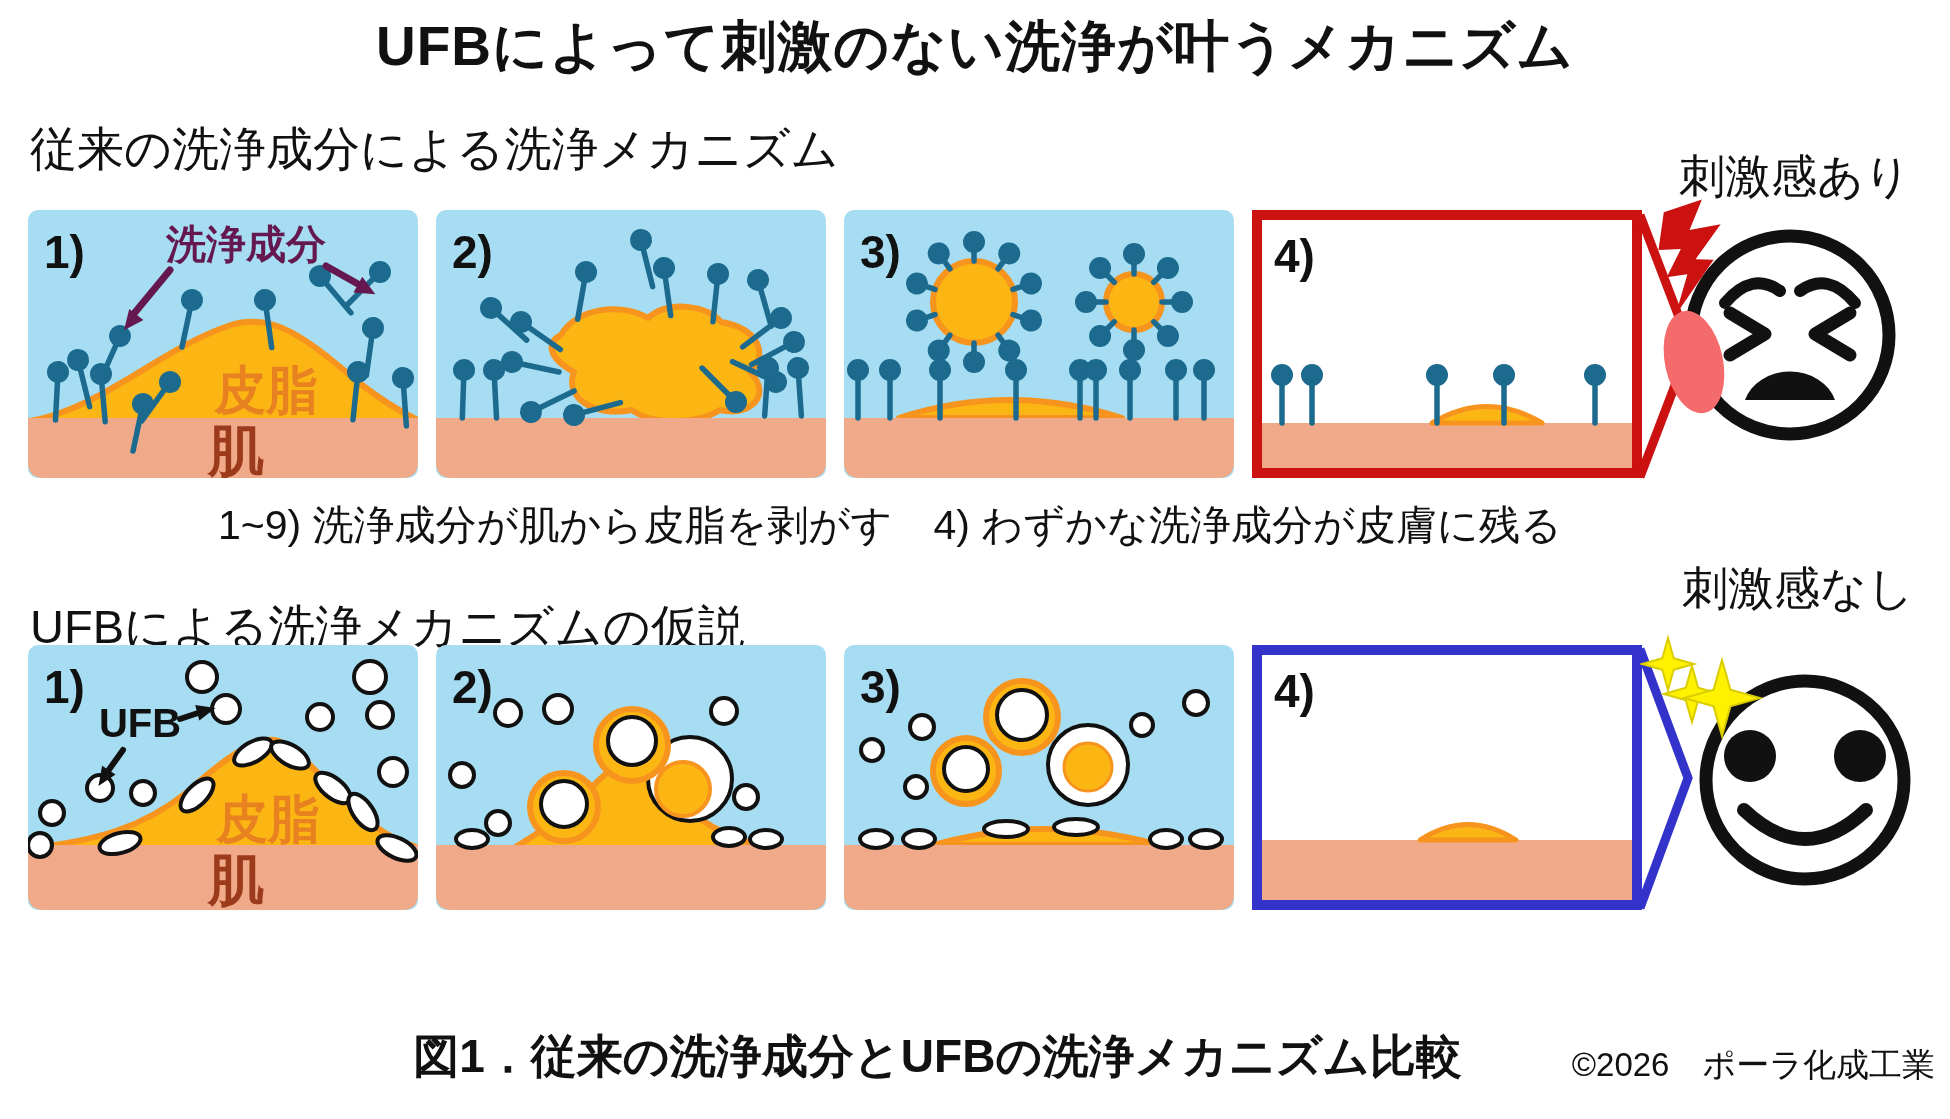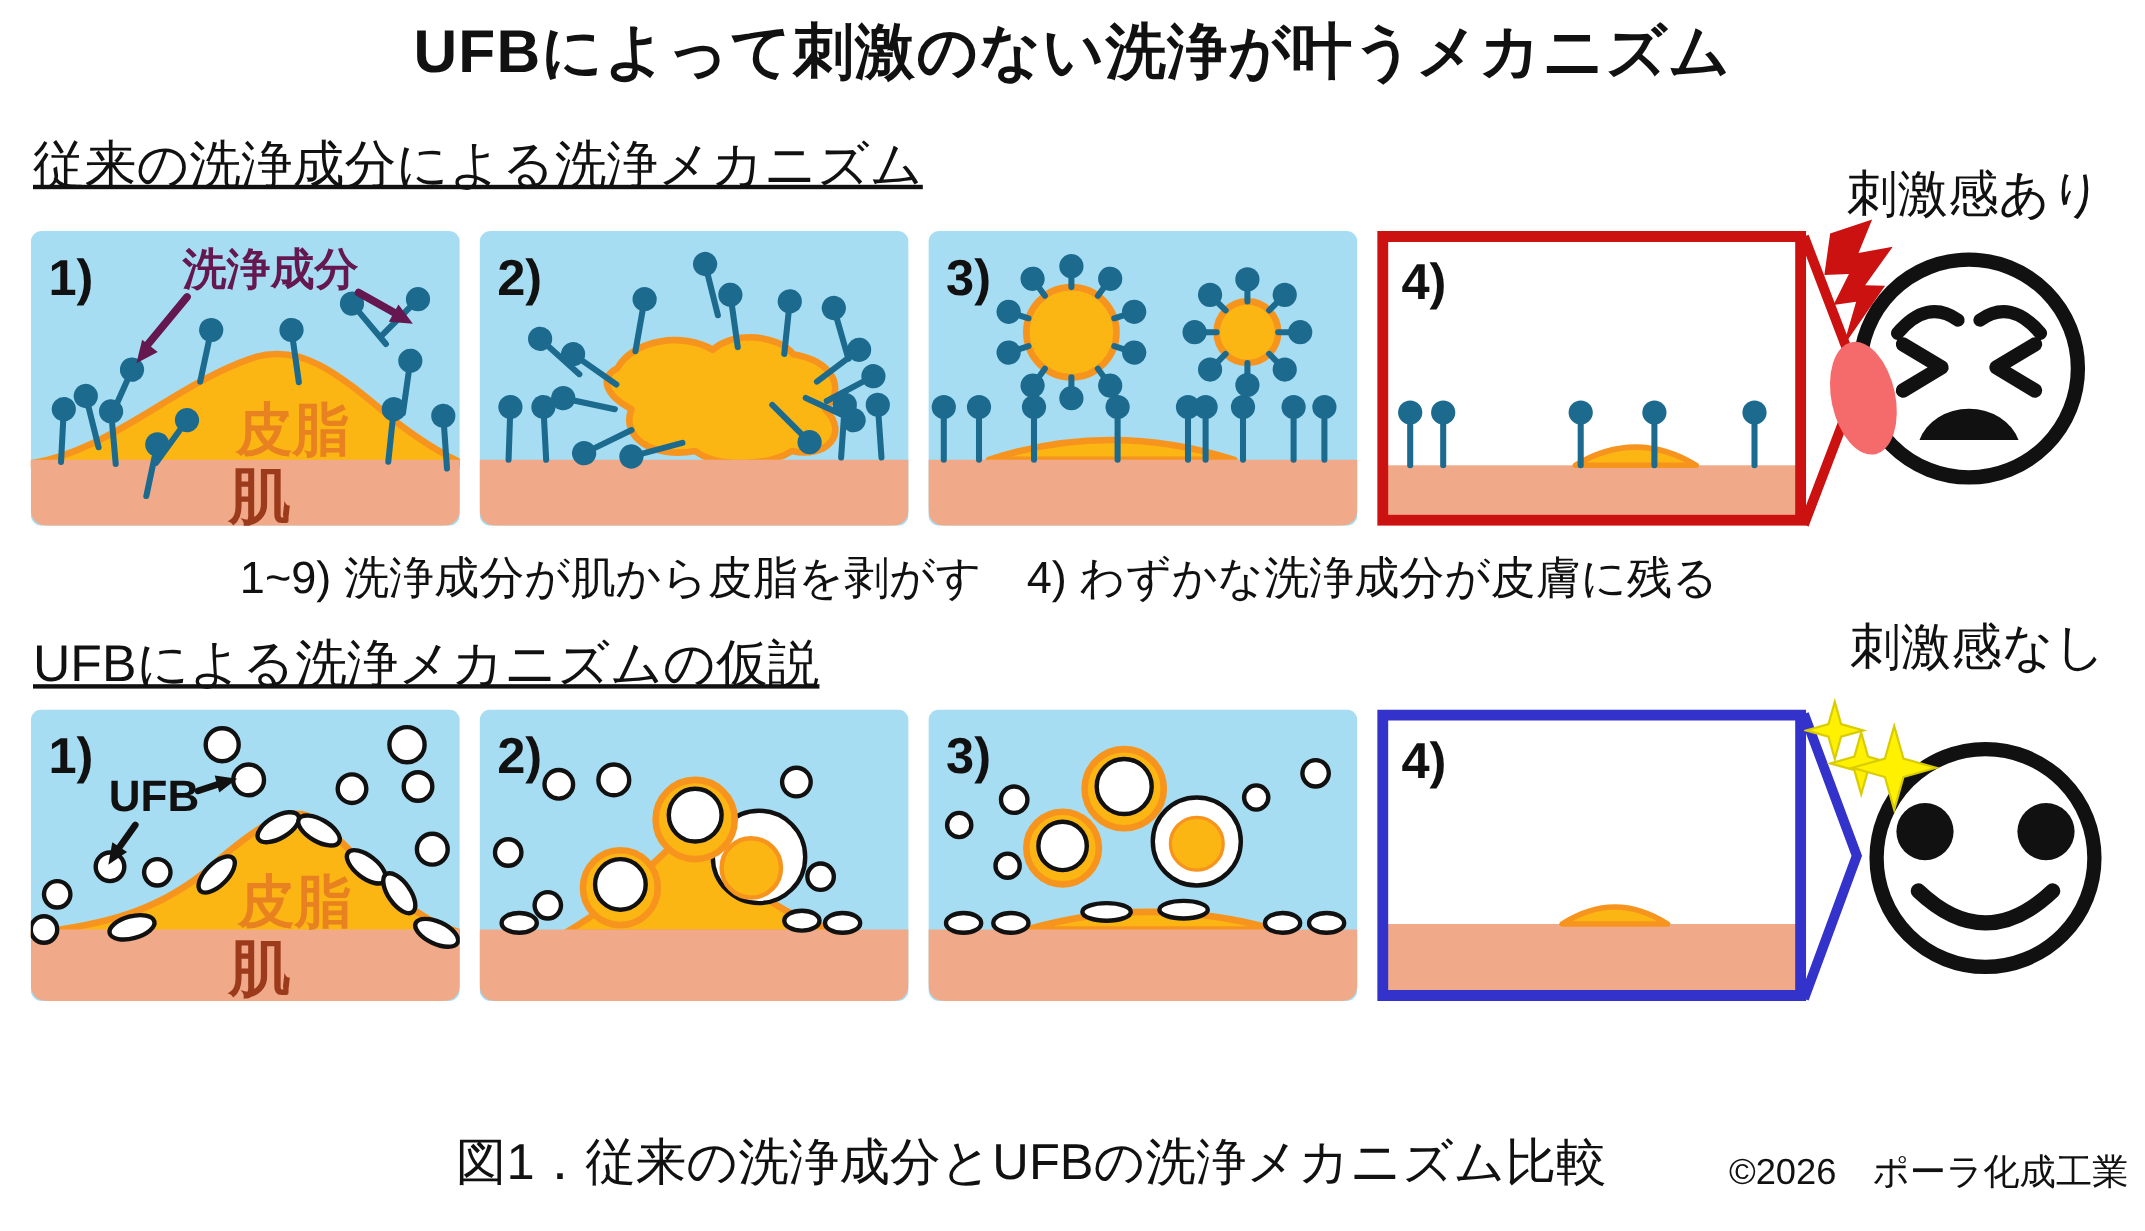--- a/index.html
+++ b/index.html
@@ -1,23 +1,23 @@
 <!DOCTYPE html>
 <html><head>
 <meta charset="utf-8">
 <style>
   html,body{margin:0;padding:0;background:#fff;}
   .stage{position:relative;width:1950px;height:1119px;background:#fff;overflow:hidden;
          font-family:"Liberation Sans","DejaVu Sans",sans-serif;color:#111;}
   .abs{position:absolute;}
   .main-title{left:70px;top:10px;width:1810px;text-align:center;font-size:55px;font-weight:bold;letter-spacing:1px;}
-  .sec-head{left:30px;font-size:47px;font-weight:normal;text-decoration:underline;}
+  .sec-head{left:30px;font-size:47px;font-weight:normal;}
   .caption{left:0;width:1780px;text-align:center;font-size:41px;}
   .result-label{width:320px;text-align:center;font-size:46px;}
-  .fig-caption{left:0;top:1026px;width:1875px;text-align:center;font-size:46px;font-weight:normal;}
+  .fig-caption{left:0;top:1026px;width:1875px;text-align:center;font-size:46px;font-weight:bold;}
   .copyright{top:1043px;right:15px;font-size:33px;}
   svg text{font-family:"Liberation Sans","DejaVu Sans",sans-serif;}
   .ptxt{font-weight:bold;font-size:46px;fill:#111;}
   .sebtxt{font-weight:bold;font-size:52px;fill:#E8811F;text-anchor:middle;}
   .skintxt{font-weight:bold;font-size:56px;fill:#9C3A1C;text-anchor:middle;}
   .lbl-purple{font-weight:bold;font-size:40px;fill:#64184F;text-anchor:middle;}
   .lbl-ufb{font-weight:bold;font-size:40px;fill:#111;text-anchor:middle;}
   .mline{stroke:#1C6A8E;stroke-width:5.5;stroke-linecap:round;fill:none;}
   .mhead{fill:#1C6A8E;}
   .bub{fill:#fff;stroke:#111;stroke-width:4;}
@@ -357,21 +357,21 @@
     <path d="M28,30 L64,12 L56,44 L86,34 L66,72 L84,70 L54,130 L60,88 L40,94 L50,64 L28,68 Z" fill="#CC1111" transform="rotate(8 50 70)"></path>
     <path class="face-stroke" style="stroke-width:12" d="M95,118 Q122,86 150,106"></path>
     <path class="face-stroke" style="stroke-width:12" d="M170,106 Q198,86 225,118"></path>
     <polyline points="100,128 135,149 100,170" class="face-stroke" stroke-linejoin="round"></polyline>
     <polyline points="220,128 185,149 220,170" class="face-stroke" stroke-linejoin="round"></polyline>
     <path d="M115,215 A47,40 0 0 1 205,215 Z" fill="#111"></path>
   </svg>
 
   <div class="abs caption" style="top:498px;">1~9) 洗浄成分が肌から皮脂を剥がす　4) わずかな洗浄成分が皮膚に残る</div>
 
-  <div class="abs sec-head" style="top:572px;">UFBによる洗浄メカニズムの仮説</div>
+  <div class="abs sec-head" style="top:596px;">UFBによる洗浄メカニズムの仮説</div>
 
   <svg class="abs" style="left:28px;top:645px;" width="390" height="265" viewBox="0 0 390 265">
     <rect x="0" y="0" width="390" height="265" rx="10" fill="#A6DDF2"></rect>
     <path class="seb" d="M-4,204 C70,196 115,182 158,148 C198,112 228,92 246,95 C266,98 298,138 330,168 C358,192 378,199 394,204 Z"></path>
     <path class="skin" d="M0,200 H390 V249 Q390,265 374,265 H16 Q0,265 0,249 Z"></path>
     <g>
       <circle class="bub" cx="174" cy="32" r="15"></circle>
       <circle class="bub" cx="342" cy="32" r="16"></circle>
       <circle class="bub" cx="352" cy="70" r="13"></circle>
       <circle class="bub" cx="292" cy="72" r="13"></circle>

